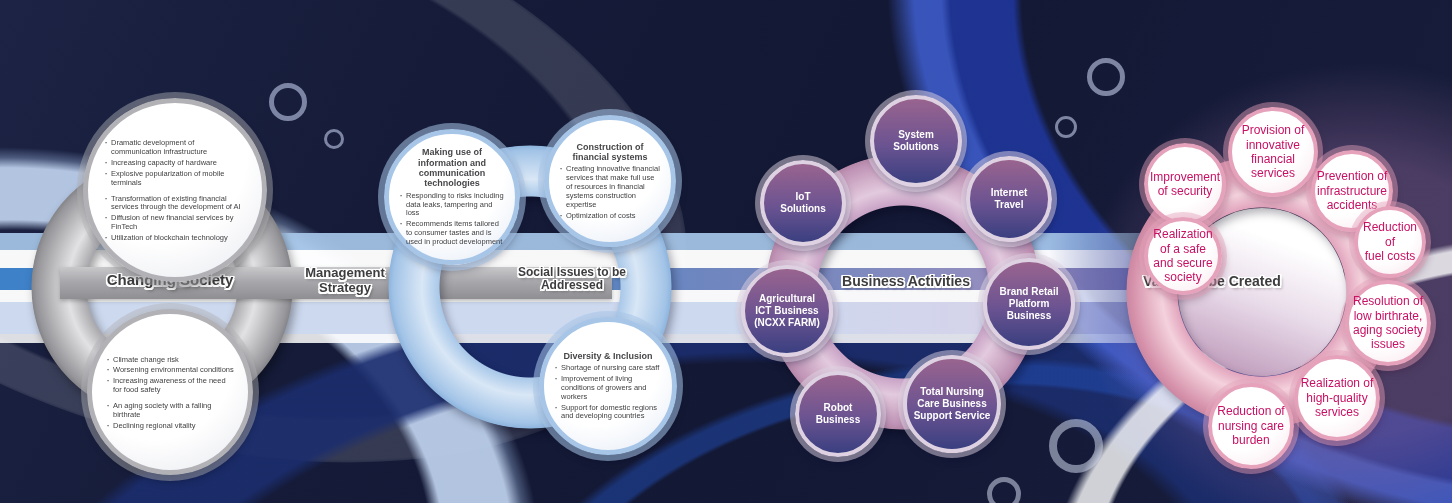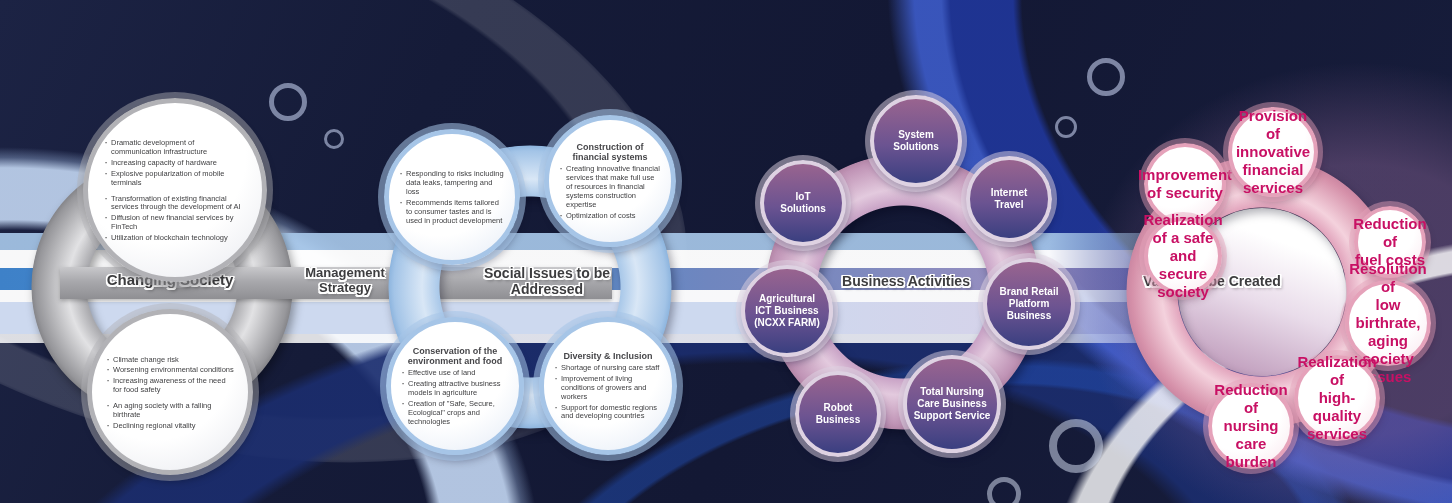--- a/index.html
+++ b/index.html
@@ -66,21 +66,21 @@
      align-items:center;justify-content:center;text-align:left;}
   .c-gray{background:radial-gradient(circle at 40% 30%,#ffffff 55%,#f2f3f6 78%,#e2e5ea 100%);
      border:5px solid #b2b2b6;box-shadow:0 0 0 6px rgba(178,178,182,.45),2px 5px 10px rgba(0,0,0,.4);}
   .c-blue{background:radial-gradient(circle at 40% 30%,#ffffff 55%,#f0f4fa 78%,#dfe8f4 100%);
      border:5px solid #a6c5e7;box-shadow:0 0 0 6px rgba(166,197,231,.55),2px 5px 10px rgba(0,0,30,.4);}
   .c-purple{background:linear-gradient(180deg,#99648f 0%,#6b5391 55%,#3a3f80 100%);
      border:4px solid #ded2e2;box-shadow:0 0 0 5px rgba(222,210,226,.5),2px 5px 9px rgba(10,10,50,.5);
      color:#fff;font-weight:bold;font-size:10px;line-height:1.22;text-align:center;}
   .c-pink{background:radial-gradient(circle at 35% 28%,#ffffff 55%,#fbeef3 85%,#f6dfe8 100%);
      border:4px solid #e5a2ba;box-shadow:0 0 0 5px rgba(229,162,186,.45),2px 5px 9px rgba(60,10,40,.35);
-     color:#c81064;font-weight:bold;font-size:15px;line-height:1.2;text-align:center;}
+     color:#c81064;font-weight:normal;font-size:12px;line-height:1.2;text-align:center;}
   .c h4{margin:0 0 3px 0;font-size:9px;line-height:1.15;color:#47474a;text-align:center;}
   .c ul{list-style:none;margin:0;padding:0;font-size:7.5px;line-height:1.18;color:#3f3f41;}
   .c li{position:relative;padding-left:7px;margin-top:2px;}
   .c li::before{content:"\00B7";position:absolute;left:1px;font-weight:bold;}
   .c li.gap{margin-top:7px;}
   .inner{width:100%;box-sizing:border-box;}
 </style>
 </head>
 <body>
 
@@ -116,21 +116,21 @@
   <div class="abs pink-hole"></div>
   <div class="donut donut-pink"></div>
 
   <div class="olabel" style="left:80px;top:272px;width:180px;font-size:15px;">
     <span>Changing Society</span>
   </div>
   <div class="olabel" style="left:290px;top:266px;width:110px;font-size:13px;">
     <span class="ml">Management
 Strategy</span>
   </div>
-  <div class="olabel" style="left:468px;top:266px;width:158px;font-size:14px;">
+  <div class="olabel" style="left:468px;top:266px;width:158px;font-size:12px;justify-content:flex-end;">
     <span class="ml">Social Issues to be
 Addressed</span>
   </div>
   <div class="olabel" style="left:826px;top:274px;width:160px;font-size:14px;">
     <span>Business Activities</span>
   </div>
   <div class="olabel" style="left:1132px;top:274px;width:160px;font-size:14px;">
     <span>Values to be Created</span>
   </div>
 
@@ -149,42 +149,33 @@
       <li>Increasing capacity of hardware</li>
       <li>Explosive popularization of mobile terminals</li>
       <li class="gap">Transformation of existing financial services through the development of AI</li>
       <li>Diffusion of new financial services by FinTech</li>
       <li>Utilization of blockchain technology</li>
     </ul>
   </div>
 
   <div class="c c-blue" style="left:384px;top:129px;width:136px;height:136px;">
     <div class="inner" style="padding:0 10px;">
+      <h4>Making use of information and communication technologies</h4>
       <ul>
         <li>Responding to risks including data leaks, tampering and loss</li>
         <li>Recommends items tailored to consumer tastes and is used in product development</li>
       </ul>
     </div>
   </div>
   <div class="c c-blue" style="left:544px;top:115px;width:132px;height:132px;">
     <div class="inner" style="padding:0 10px;">
       <h4>Construction of financial systems</h4>
       <ul>
         <li>Creating innovative financial services that make full use of resources in financial systems construction expertise</li>
         <li>Optimization of costs</li>
-      </ul>
-    </div>
-  </div>
-  <div class="c c-blue" style="left:386px;top:317px;width:138px;height:138px;">
-    <div class="inner" style="padding:0 10px;">
-      <h4>Conservation of the environment and food</h4>
-      <ul>
-        <li>Effective use of land</li>
-        <li>Creating attractive business models in agriculture</li>
-        <li>Creation of "Safe, Secure, Ecological" crops and technologies</li>
       </ul>
     </div>
   </div>
   <div class="c c-blue" style="left:539px;top:317px;width:138px;height:138px;">
     <div class="inner" style="padding:0 10px;">
       <h4>Diversity &amp; Inclusion</h4>
       <ul>
         <li>Shortage of nursing care staff</li>
         <li>Improvement of living conditions of growers and workers</li>
         <li>Support for domestic regions and developing countries</li>
@@ -227,20 +218,25 @@
   <div class="c c-pink" style="left:1144px;top:143px;width:82px;height:82px;">
     <span class="ml">Improvement
 of security</span>
   </div>
   <div class="c c-pink" style="left:1228px;top:107px;width:90px;height:90px;">
     <span class="ml">Provision of
 innovative
 financial
 services</span>
   </div>
+  <div class="c c-pink" style="left:1311px;top:150px;width:82px;height:82px;">
+    <span class="ml">Prevention of
+infrastructure
+accidents</span>
+  </div>
   <div class="c c-pink" style="left:1354px;top:206px;width:72px;height:72px;">
     <span class="ml">Reduction of
 fuel costs</span>
   </div>
   <div class="c c-pink" style="left:1345px;top:280px;width:86px;height:86px;">
     <span class="ml">Resolution of
 low birthrate,
 aging society
 issues</span>
   </div>

